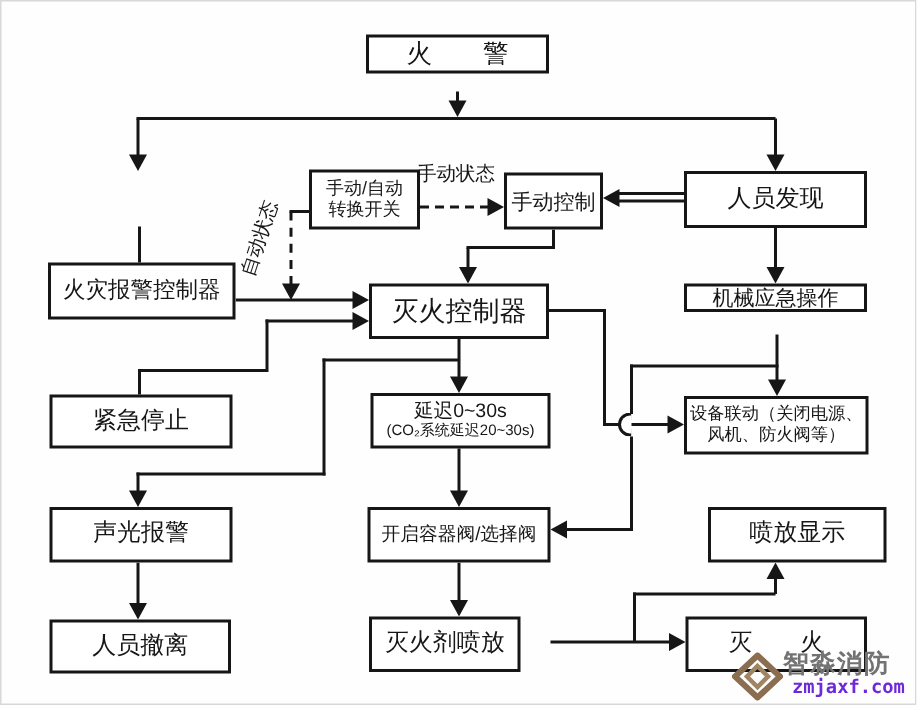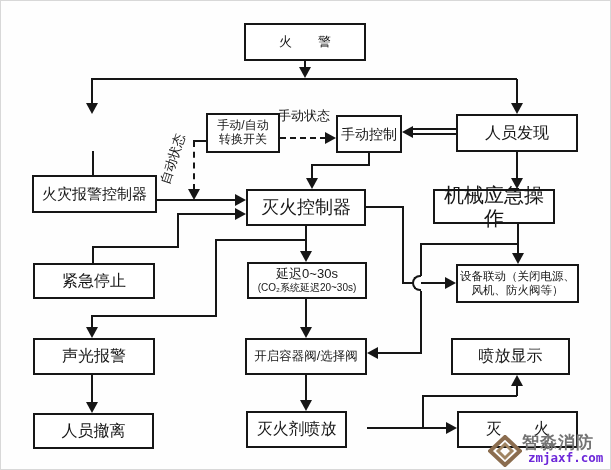--- a/index.html
+++ b/index.html
@@ -105,21 +105,21 @@
   <div class="ar a-r" style="left:445px;top:421px"></div>
 
   <div class="vl" style="left:421px;top:394px;height:33px"></div>
   <div class="hl" style="left:421px;top:394px;width:95px"></div>
   <div class="vl" style="left:515px;top:384px;height:11px"></div>
   <div class="ar a-u" style="left:510px;top:374px"></div>
 
   <div class="vl" style="left:90px;top:374px;height:28px"></div>
   <div class="ar a-d" style="left:85px;top:401px"></div>
 
-  <div class="box" style="left:243px;top:22px;width:122px;height:38px;font-size:13px">
+  <div class="box" style="left:243px;top:22px;width:122px;height:26px;font-size:17px">
       <span>火　　警</span>
     </div>
 
 
   <div class="box" style="left:205px;top:112px;width:74px;height:40px;font-size:12px">
     <span>手动/自动</span>
     <span>转换开关</span>
   </div>
 
   <div class="box" style="left:335px;top:114px;width:66px;height:38px;font-size:14px">
@@ -131,21 +131,21 @@
     </div>
 
   <div class="box" style="left:31px;top:174px;width:125px;height:38px;font-size:15px">
       <span>火灾报警控制器</span>
     </div>
 
   <div class="box" style="left:245px;top:188px;width:120px;height:37px;font-size:18px">
       <span>灭火控制器</span>
     </div>
 
-  <div class="box" style="left:432px;top:188px;width:122px;height:35px;font-size:20px">
+  <div class="box" style="left:455px;top:188px;width:122px;height:19px;font-size:14px">
       <span>机械应急操作</span>
     </div>
 
   <div class="box" style="left:32px;top:262px;width:122px;height:36px;font-size:16px">
       <span>紧急停止</span>
     </div>
 
   <div class="box" style="left:246px;top:261px;width:120px;height:37px">
     <span style="font-size:13px">延迟0~30s</span>
     <span style="font-size:10px">(CO₂系统延迟20~30s)</span>
@@ -157,21 +157,21 @@
   </div>
 
   <div class="box" style="left:32px;top:337px;width:122px;height:37px;font-size:16px">
       <span>声光报警</span>
     </div>
 
   <div class="box" style="left:244px;top:337px;width:122px;height:37px;font-size:12.5px">
       <span>开启容器阀/选择阀</span>
     </div>
 
-  <div class="box" style="left:450px;top:337px;width:119px;height:37px;font-size:16px">
+  <div class="box" style="left:471px;top:337px;width:119px;height:37px;font-size:16px">
       <span>喷放显示</span>
     </div>
 
   <div class="box" style="left:32px;top:412px;width:121px;height:36px;font-size:16px">
       <span>人员撤离</span>
     </div>
 
   <div class="box" style="left:245px;top:410px;width:101px;height:37px;font-size:16px">
       <span>灭火剂喷放</span>
     </div>

